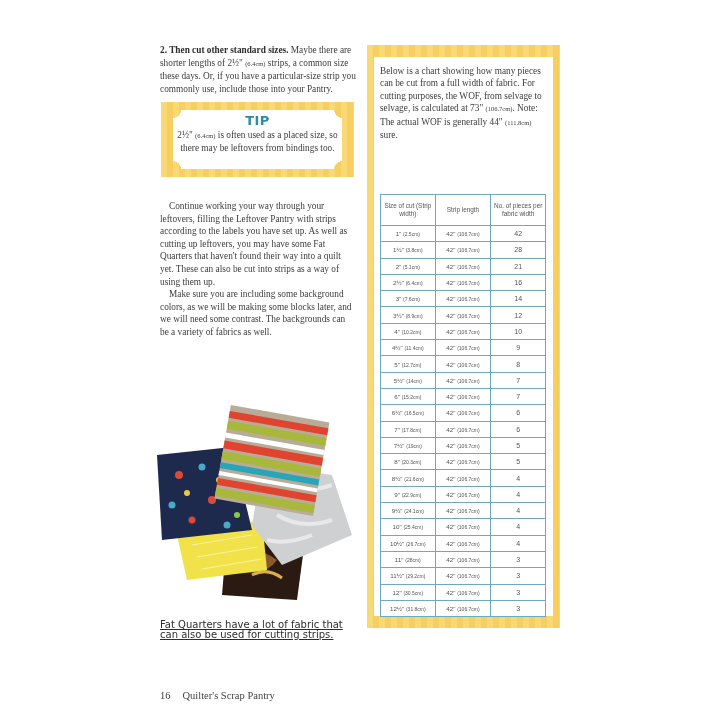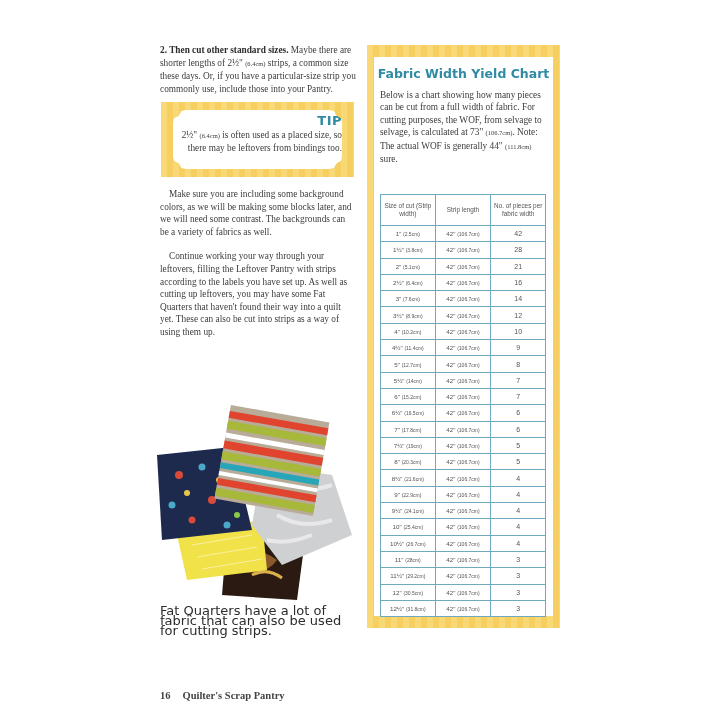--- a/index.html
+++ b/index.html
@@ -12,35 +12,35 @@
   p.body .lead { font-weight: bold; color: #2c2c2c; }
   p.body .metric { font-size: 6.5px; }
   p.indent { text-indent: 9px; }
 
   .tip-box {
     position: absolute; left: 161px; top: 102px; width: 193px; height: 75px;
     background: repeating-linear-gradient(90deg, #f9d976 0 6px, #f6cf60 6px 12px);
   }
   .tip-inner {
     position: absolute; left: 12px; top: 8px; right: 12px; bottom: 8px; background: #ffffff;
-    border-radius: 13px;
+    border-radius: 6px;
     -webkit-mask: radial-gradient(circle 8px at 0 0, transparent 98%, #000) top left / 51% 51% no-repeat,
                   radial-gradient(circle 8px at 100% 0, transparent 98%, #000) top right / 51% 51% no-repeat,
                   radial-gradient(circle 8px at 0 100%, transparent 98%, #000) bottom left / 51% 51% no-repeat,
                   radial-gradient(circle 8px at 100% 100%, transparent 98%, #000) bottom right / 51% 51% no-repeat;
-    text-align: right;
+    text-align: center;
   }
   .tip-title { font-family: "DejaVu Sans", sans-serif; font-weight: bold; color: #2f8aa3; font-size: 13px; margin-top: 3px; letter-spacing: 0.5px; }
   .tip-text { font-size: 9.3px; line-height: 12.4px; color: #3c3c3c; margin-top: 1px; }
   .tip-text .metric { font-size: 6.5px; }
 
   .photo { position: absolute; left: 157px; top: 405px; width: 200px; height: 200px; }
-  .caption { position: absolute; left: 160px; top: 606px; width: 200px; font-family: "DejaVu Sans", sans-serif; font-size: 13px; line-height: 10px; color: #2c2c2c; }
-
-  .footer { position: absolute; left: 160px; top: 690px; font-size: 10.5px; color: #444; font-weight: bold; }
+  .caption { position: absolute; left: 160px; top: 620px; width: 200px; font-family: "DejaVu Sans", sans-serif; font-size: 10px; line-height: 10px; color: #2c2c2c; text-decoration: underline; }
+
+  .footer { position: absolute; left: 160px; top: 690px; font-size: 10.5px; color: #444; }
   .footer .page-num { margin-right: 12px; }
 
   .chart-panel {
     position: absolute; left: 367px; top: 45px; width: 193px; height: 583px;
     background: repeating-linear-gradient(90deg, #f9d976 0 6px, #f6cf60 6px 12px);
   }
   .chart-inner { position: absolute; left: 7px; top: 12px; right: 7px; bottom: 12px; background: #ffffff; }
   .chart-title { font-family: "DejaVu Sans", sans-serif; font-weight: bold; color: #2f8aa3; font-size: 12.5px; text-align: center; margin-top: 9px; }
   .chart-intro { font-size: 9.3px; line-height: 12.4px; color: #3c3c3c; margin: 8px 6px 0 6px; }
   .chart-intro .metric { font-size: 6.5px; }
@@ -64,22 +64,22 @@
 </div>
 
 <div class="tip-box">
   <div class="tip-inner">
     <div class="tip-title">TIP</div>
     <div class="tip-text"><span>2½" </span><span class="metric">(6.4cm)</span><span> is often used as a placed size, so there may be leftovers from bindings too.</span></div>
   </div>
 </div>
 
 <div class="left-col" style="top: 188px;">
+  <p class="body indent" style="margin-top: 12px;">Continue working your way through your leftovers, filling the Leftover Pantry with strips according to the labels you have set up. As well as cutting up leftovers, you may have some Fat Quarters that haven't found their way into a quilt yet. These can also be cut into strips as a way of using them up.</p>
   <p class="body indent">Make sure you are including some background colors, as we will be making some blocks later, and we will need some contrast. The backgrounds can be a variety of fabrics as well.</p>
-  <p class="body indent" style="margin-top: 12px;">Continue working your way through your leftovers, filling the Leftover Pantry with strips according to the labels you have set up. As well as cutting up leftovers, you may have some Fat Quarters that haven't found their way into a quilt yet. These can also be cut into strips as a way of using them up.</p>
 </div>
 
 <div class="photo">
   <svg width="200" height="200" viewBox="0 0 200 200">
 
     <polygon points="70,130 150,120 140,195 65,190" fill="#2a1a12"></polygon>
     <path d="M80,150 q20,-10 40,5 q-10,15 -35,12z" fill="#8a5a2a"></path>
     <path d="M95,170 q15,-8 30,3" stroke="#d9b04a" stroke-width="3" fill="none"></path>
 
     <polygon points="20,130 105,115 110,165 30,175" fill="#f1e24a"></polygon>
@@ -122,21 +122,20 @@
   </svg>
 </div>
 <div class="caption">Fat Quarters have a lot of fabric that can also be used for cutting strips.</div>
 
 <div class="footer">
   <span class="page-num">16</span><span>Quilter's Scrap Pantry</span>
 </div>
 
 <div class="chart-panel">
   <div class="chart-inner">
-    <div class="chart-title">Fabric Width Yield Chart</div>
     <div class="chart-intro"><span>Below is a chart showing how many pieces can be cut from a full width of fabric. For cutting purposes, the WOF, from selvage to selvage, is calculated at 73" </span><span class="metric">(106.7cm)</span><span>. Note: The actual WOF is generally 44" </span><span class="metric">(111.8cm)</span><span> sure.</span></div>
 
     <table class="yield">
       <thead>
         <tr>
           <th class="col1">Size of cut (Strip width)</th>
           <th class="col2">Strip length</th>
           <th class="col3">No. of pieces per fabric width</th>
         </tr>
       </thead>

